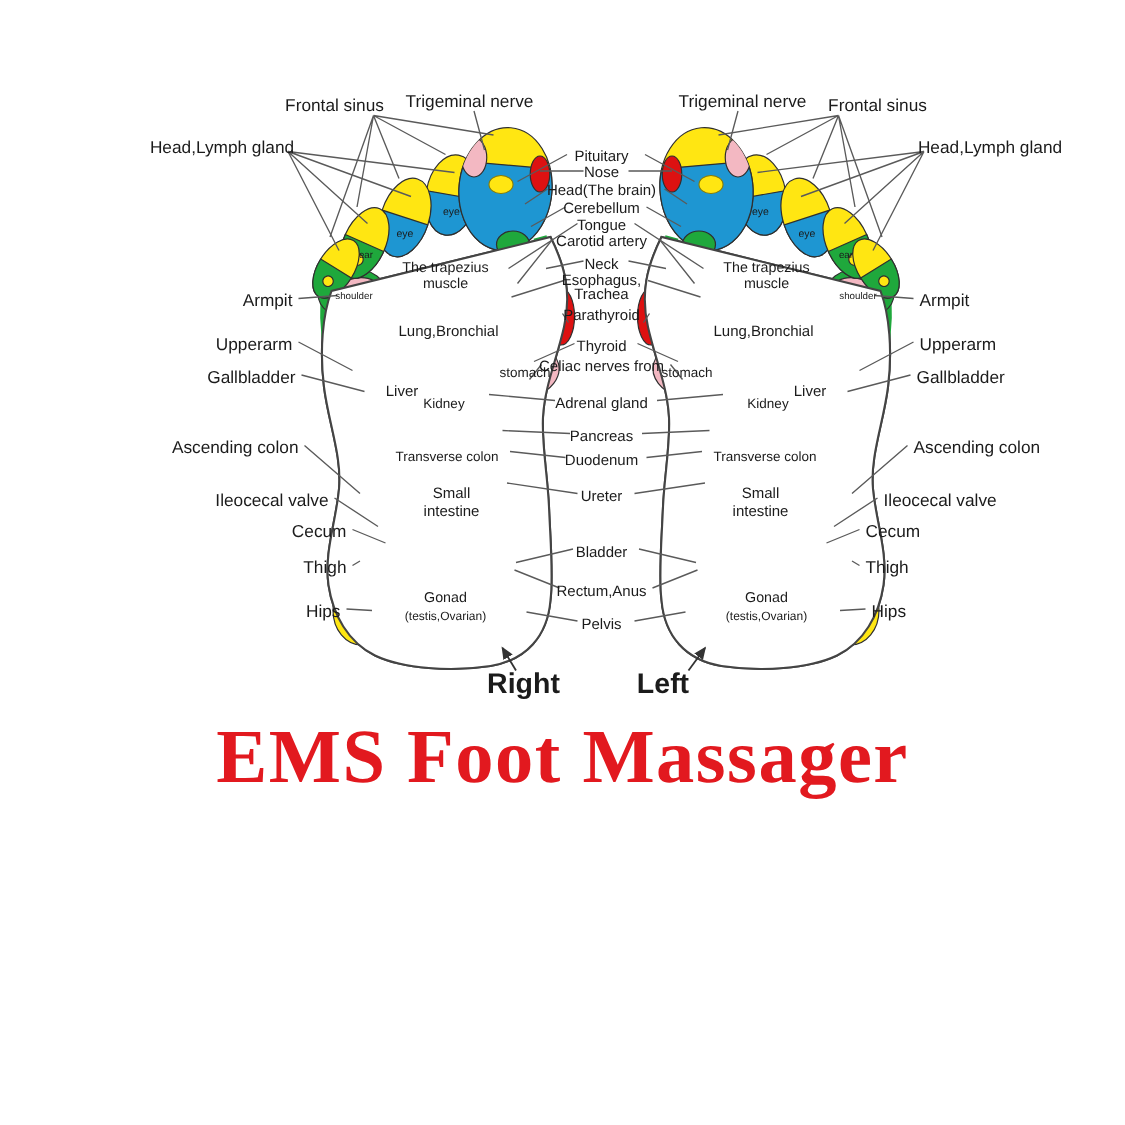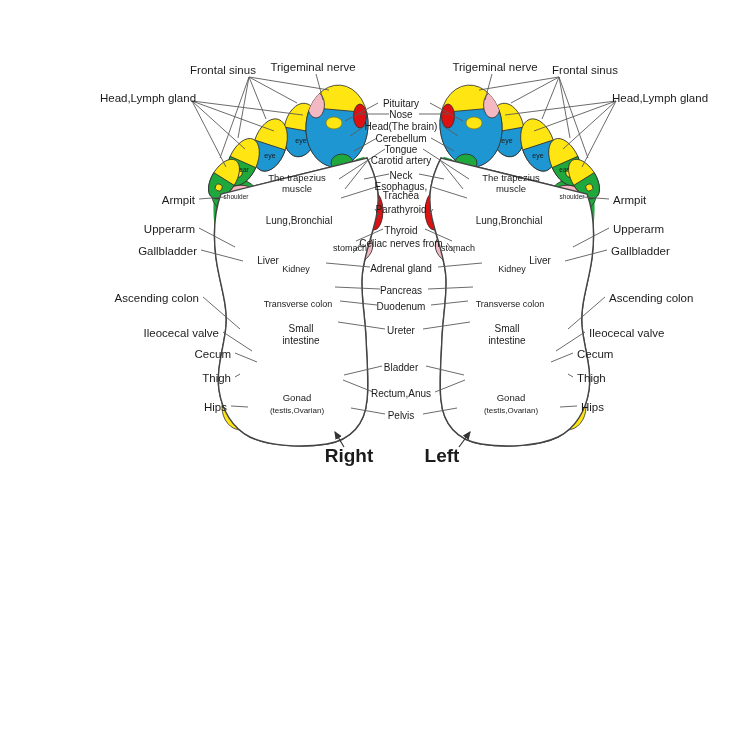--- a/index.html
+++ b/index.html
@@ -226,20 +226,21 @@
   <text x="481" y="307" text-anchor="middle" font-size="9">Transverse colon</text>
   <text x="478" y="332" text-anchor="middle" font-size="10">Small</text>
   <text x="478" y="344" text-anchor="middle" font-size="10">intestine</text>
   <text x="482" y="401" text-anchor="middle" font-size="9.5">Gonad</text>
   <text x="482" y="413" text-anchor="middle" font-size="8">(testis,Ovarian)</text>
 
   <text x="320" y="462" text-anchor="middle" class="cap">Right</text>
   <text x="413" y="462" text-anchor="middle" class="cap">Left</text>
 </svg>
 
+<div class="title" style="color:#e2191f;">EMS Foot Massager</div>
 
 <div class="photos">
   <div class="photo p1">
     <svg width="156" height="156" viewBox="0 0 156 156">
       <rect width="156" height="156" fill="#ece4d4"></rect>
       <path d="M0,0 L120,0 L95,70 L0,95 Z" fill="#d8c6a6"></path>
       <path d="M18,20 C35,35 30,60 15,75" stroke="#c5b08c" stroke-width="3" fill="none"></path>
       <path d="M100,10 L156,0 L156,55 L118,48 Z" fill="#cddfe9"></path>
       <rect y="98" width="156" height="58" fill="#f6f3ec"></rect>
       <ellipse cx="52" cy="100" rx="40" ry="16" transform="rotate(-15 52 100)" fill="#ecc39c"></ellipse>

